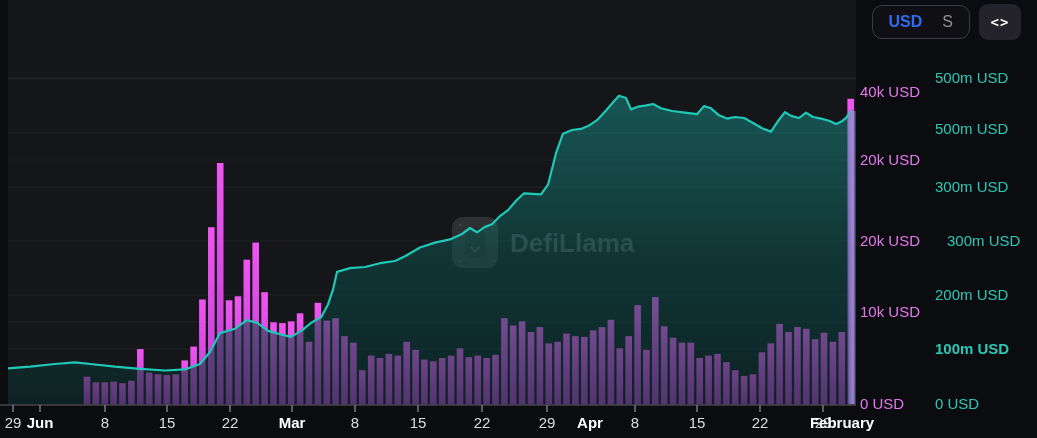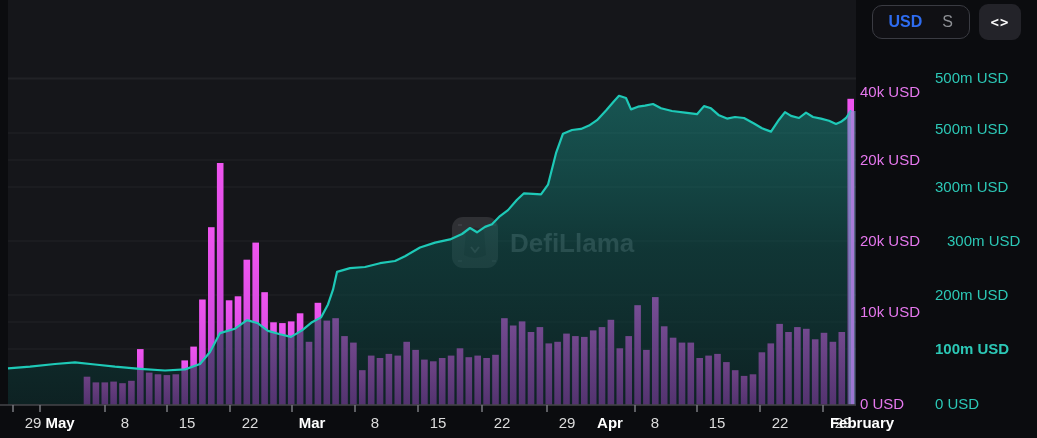--- a/index.html
+++ b/index.html
@@ -2,21 +2,21 @@
 <html><head>
 <meta charset="utf-8">
 <style>
   html,body{margin:0;padding:0;background:#0b0c0f;}
   #app{position:relative;width:1037px;height:438px;background:#0b0c0f;overflow:hidden;
        font-family:"Liberation Sans",sans-serif;}
   #chart-svg{position:absolute;left:0;top:0;}
   #labels div{position:absolute;font-size:15px;line-height:18px;white-space:nowrap;}
   .ylab-fee{color:#e678ee;}
   .ylab-tvl{color:#2cc8b6;}
-  .xlab{color:#dcdcdc;transform:translateX(-50%);top:414px;margin-left:20px;}
+  .xlab{color:#dcdcdc;transform:translateX(-50%);top:414px;}
   .xlab.bold{color:#ffffff;font-weight:700;}
   .controls{position:absolute;top:4px;right:16px;display:flex;align-items:center;gap:9px;}
   .currency-toggle{display:flex;align-items:flex-start;border:1px solid #3a3b42;border-radius:10px;
        padding:4px 6px;background:rgba(20,20,24,0.6);}
   .currency-toggle button{background:none;border:none;font-family:"Liberation Sans",sans-serif;
        font-size:16px;padding:3px 10px;cursor:pointer;}
   .currency-toggle .usd{color:#2e6cf0;font-weight:700;}
   .currency-toggle .sym{color:#8e9095;font-weight:400;}
   .embed{background:#232329;border:none;border-radius:9px;width:42px;height:36px;color:#fafafa;
        font-family:"DejaVu Sans Mono",monospace;font-size:14px;font-weight:700;cursor:pointer;
@@ -182,21 +182,21 @@
       <div class="ylab-fee" style="left: 860px; top: 303px;">10k USD</div>
       <div class="ylab-fee" style="left: 860px; top: 394.5px;">0 USD</div>
       <div class="ylab-tvl" style="left: 935px; top: 69.498px;">500m USD</div>
       <div class="ylab-tvl" style="left: 935px; top: 120px;">500m USD</div>
       <div class="ylab-tvl" style="left: 935px; top: 177.832px;">300m USD</div>
       <div class="ylab-tvl" style="left: 935px; top: 231.999px; margin-left: 12px;">300m USD</div>
       <div class="ylab-tvl" style="left: 935px; top: 286.166px;">200m USD</div>
       <div class="ylab-tvl" style="left: 935px; top: 340.333px; font-weight: bold;">100m USD</div>
       <div class="ylab-tvl" style="left: 935px; top: 394.5px;">0 USD</div>
       <div class="xlab" style="left: 13px; top: 414px;">29</div>
-      <div class="xlab bold" style="left: 40px; top: 414px;">May</div>
+      <div class="xlab bold" style="left: 40px; top: 414px;">Jun</div>
       <div class="xlab" style="left: 105px; top: 414px;">8</div>
       <div class="xlab" style="left: 167px; top: 414px;">15</div>
       <div class="xlab" style="left: 230px; top: 414px;">22</div>
       <div class="xlab bold" style="left: 292px; top: 414px; text-align: right;">Mar</div>
       <div class="xlab" style="left: 355px; top: 414px;">8</div>
       <div class="xlab" style="left: 418px; top: 414px;">15</div>
       <div class="xlab" style="left: 482px; top: 414px;">22</div>
       <div class="xlab" style="left: 547px; top: 414px;">29</div>
       <div class="xlab bold" style="left: 590px; top: 414px;">Apr</div>
       <div class="xlab" style="left: 635px; top: 414px;">8</div>

